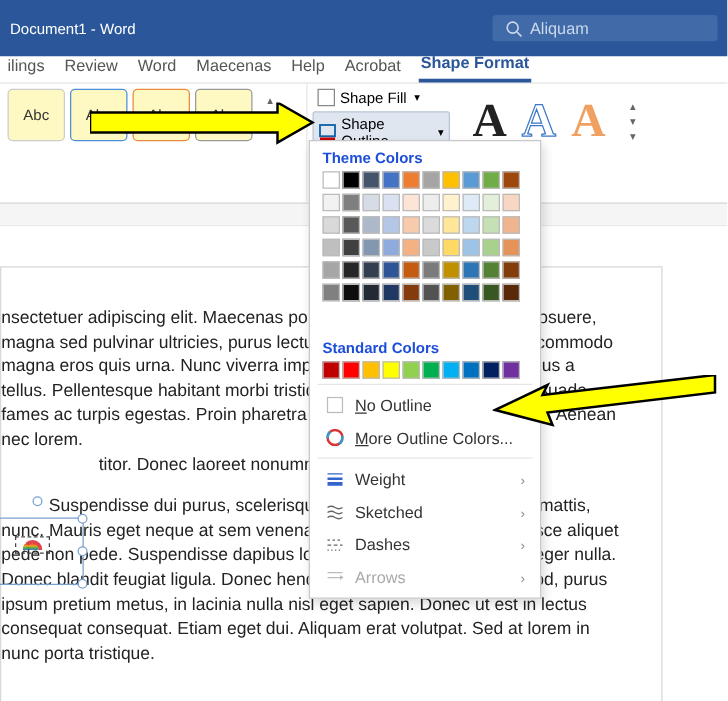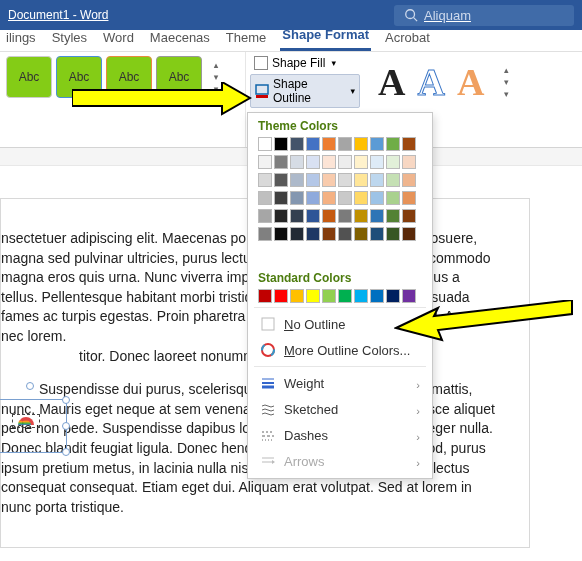--- a/index.html
+++ b/index.html
@@ -1,28 +1,28 @@
 <!DOCTYPE html>
 <html><head>
 <meta charset="utf-8">
 <style>
 * { margin: 0; padding: 0; box-sizing: border-box; font-family: "Segoe UI", sans-serif; }
 body { width: 582px; height: 561px; background: #fff; overflow: hidden; position: relative; font-size: 13px; }
-.titlebar { height: 30px; background: #2b579a; color: #fff; display: flex; align-items: center; padding: 12px 8px; text-decoration: underline; }
+.titlebar { height: 45px; background: #2b579a; color: #fff; display: flex; align-items: center; padding: 12px 8px; }
 .titlebar .title { font-size: 12px; }
 .titlebar .search { margin-left: auto; display: flex; align-items: center; background: #406ba8; padding: 3px 10px; border-radius: 3px; width: 180px; color: #cdd9ec; font-size: 13px; }
 .titlebar .search svg { margin-right: 6px; }
 .tabs { height: 22px; display: flex; align-items: flex-end; padding: 0 4px; gap: 12px; font-size: 13px; color: #555; border-bottom: 1px solid #e0e0e0; }
 .tab { padding: 6px 2px; }
 .tab.active { color: #2b579a; font-weight: 600; border-bottom: 3px solid #2b579a; }
 .ribbon { height: 96px; background: #fff; border-bottom: 1px solid #d4d4d4; display: flex; position: relative; }
 .ribbon-group { border-right: 1px solid #e6e6e6; padding: 4px 6px 2px; display: flex; flex-direction: column; }
 .ribbon-group-label { text-align: center; font-size: 11px; color: #666; margin-top: auto; padding: 2px 0; }
 .shape-gallery { display: flex; gap: 4px; align-items: center; }
-.shape-preview { width: 46px; height: 42px; border: 1px solid #ccc; border-radius: 4px; display: flex; align-items: center; justify-content: center; font-size: 12px; color: #333; background: #84cc16; }
+.shape-preview { width: 46px; height: 42px; border: 1px solid #ccc; border-radius: 4px; display: flex; align-items: center; justify-content: center; font-size: 12px; color: #333; background: #fef9c3; }
 .shape-preview.bordered-blue { border: 1.5px solid #4a8fd8; }
 .shape-preview.bordered-orange { border: 1.5px solid #e88b3e; }
 .shape-preview.bordered-gray { border: 1.5px solid #999; }
 .gallery-more { width: 16px; display: flex; flex-direction: column; justify-content: center; gap: 2px; color: #666; font-size: 9px; margin-left: 2px; align-items: center; }
 .fill-outline-stack { display: flex; flex-direction: column; gap: 2px; padding: 2px 4px; font-size: 12px; }
 .fo-item { display: flex; align-items: center; gap: 4px; padding: 2px 4px; border-radius: 2px; }
 .fo-item.highlight { background: #e0e6f0; border: 1px solid #b8c4d8; }
 .fo-swatch { width: 14px; height: 14px; }
 .wordart { display: flex; gap: 12px; align-items: center; padding: 4px 8px; }
 .bigA { font-size: 38px; font-weight: bold; font-family: "Times New Roman", serif; }
@@ -34,21 +34,21 @@
 .doc-page { background: #fff; border: 1px solid #d8d8d8; padding: 30px 30px 30px 0; width: 530px; font-size: 14px; line-height: 1.4; color: #222; position: relative; margin-top: 12px; }
 .body-text { }
 .shape-handles { position: absolute; left: -8px; top: 200px; width: 74px; height: 54px; border: 1px solid #7aa0d0; }
 .handle { position: absolute; width: 8px; height: 8px; border: 1px solid #7aa0d0; background: #fff; border-radius: 50%; }.h-tr{top:-4px;right:-4px}.h-br{bottom:-4px;right:-4px}.h-mr{top:50%;right:-4px;margin-top:-4px}
 .h-rot{top:-18px;left:50%;margin-left:-4px}
 .rainbow { position: absolute; top: 14px; left: 18px; width: 28px; height: 14px; border: 1.5px dashed #444; display: flex; align-items: center; justify-content: center; font-size: 10px; }
 .rainbow-arc { width: 16px; height: 8px; border: 3px solid; border-color: #d33 #d33 transparent transparent; border-radius: 10px 10px 0 0; border-bottom: none; transform: rotate(0); background: linear-gradient(#d33,#f90,#3a3,#36c); opacity: .9; }
 
 
 .dropdown { position: absolute; left: 247px; top: 112px; width: 186px; background: #fff; border: 1px solid #c8c8c8; box-shadow: 2px 4px 8px rgba(0,0,0,.15); z-index: 40; font-size: 13px; padding-bottom: 4px; }
-.dd-sect { padding: 6px 10px 4px; font-weight: 600; font-size: 12px; color: #4d7c0f; }
+.dd-sect { padding: 6px 10px 4px; font-weight: 600; font-size: 12px; color: #1d4ed8; }
 .color-sw { width: 14px; height: 14px; border: 1px solid #bbb; }
 .color-row { display: flex; gap: 2px; padding: 0 10px; margin-bottom: 4px; }
 .dd-item { display: flex; align-items: flex-end; gap: 8px; padding: 5px 12px; color: #333; }
 .dd-item .arrow { margin-left: auto; color: #888; font-size: 11px; }
 .dd-item.disabled { color: #aaa; }
 .dd-sep { height: 1px; background: #e6e6e6; margin: 3px 6px; }
 .dd-icon { width: 16px; height: 16px; display: flex; align-items: center; justify-content: center; color: #555; }
 .underline-key { text-decoration: underline; }
 
 
@@ -64,26 +64,26 @@
     <svg width="14" height="14" viewBox="0 0 16 16">
         <circle cx="7" cy="7" r="5" stroke="#cdd9ec" stroke-width="1.5" fill="none"></circle>
         <line x1="11" y1="11" x2="15" y2="15" stroke="#cdd9ec" stroke-width="1.5"></line>
       </svg>
     <span>Aliquam</span>
   </div>
 </div>
 
 <div class="tabs" id="tabs">
     <span class="tab">ilings</span>
-    <span class="tab">Styles</span>
+    <span class="tab">Review</span>
     <span class="tab">Word</span>
     <span class="tab">Maecenas</span>
-    <span class="tab">Theme</span>
+    <span class="tab">Help</span>
+    <span class="tab">Acrobat</span>
     <span class="tab active">Shape Format</span>
-    <span class="tab">Acrobat</span>
   </div>
 
 <div class="ribbon">
   <div class="ribbon-group" style="width:246px">
     <div class="shape-gallery">
       <div class="shape-preview">Abc</div>
       <div class="shape-preview bordered-blue">Abc</div>
       <div class="shape-preview bordered-orange">Abc</div>
       <div class="shape-preview bordered-gray">Abc</div>
       <div class="gallery-more">

